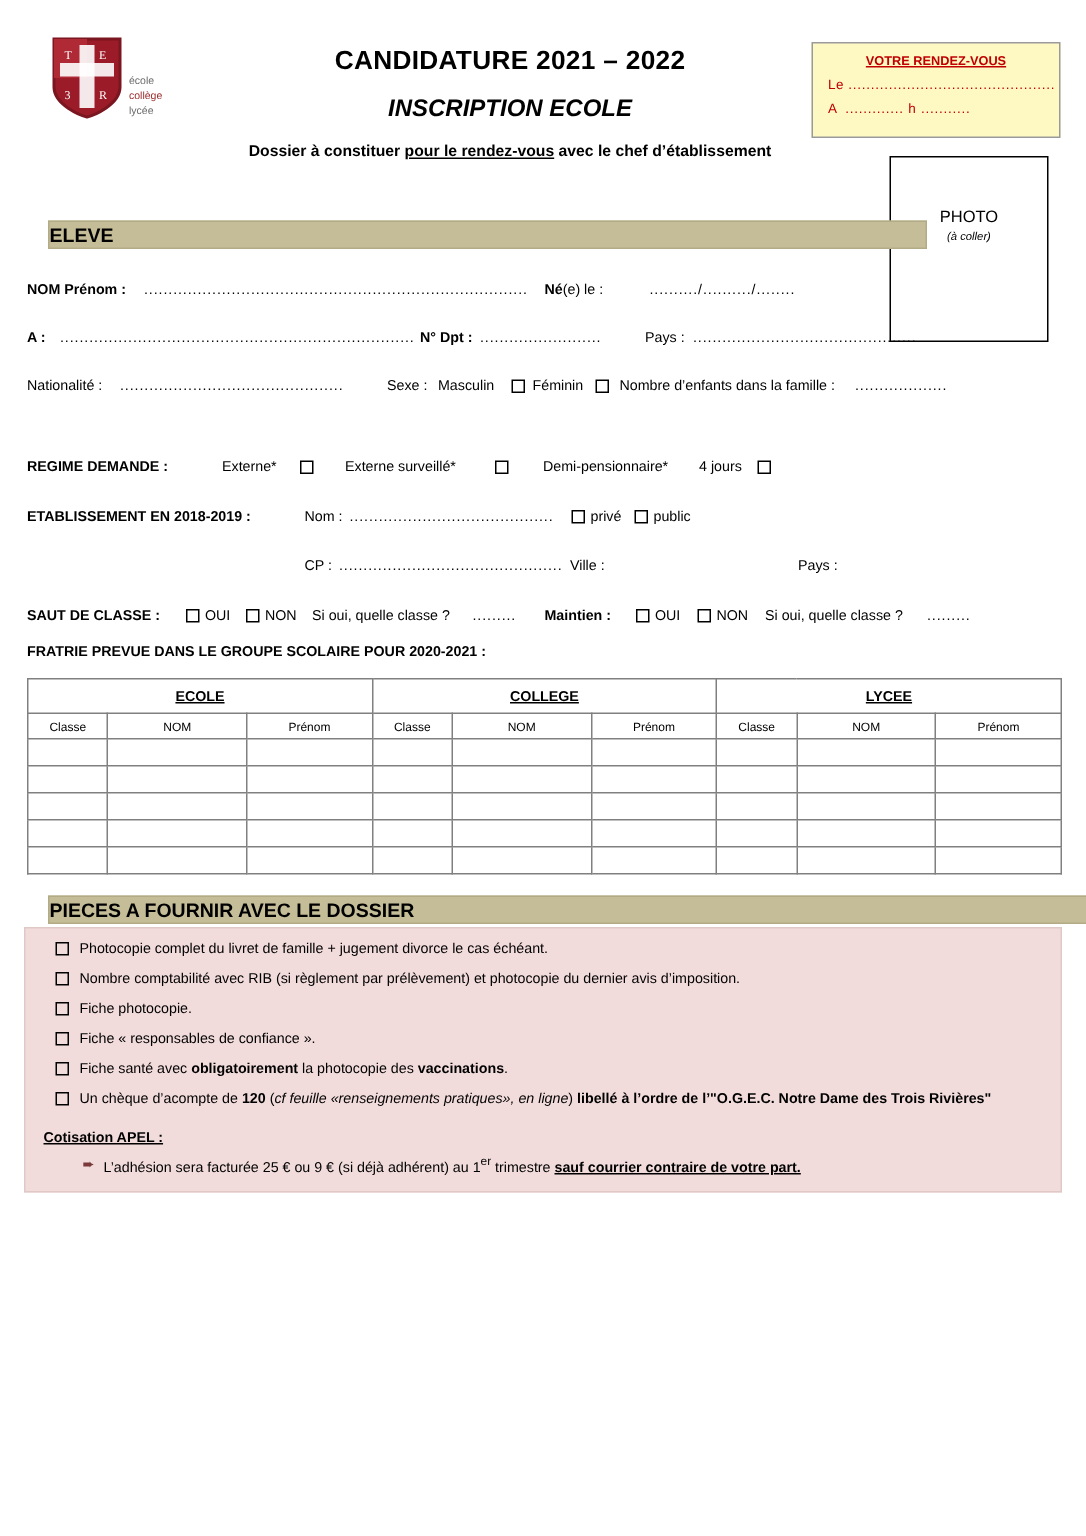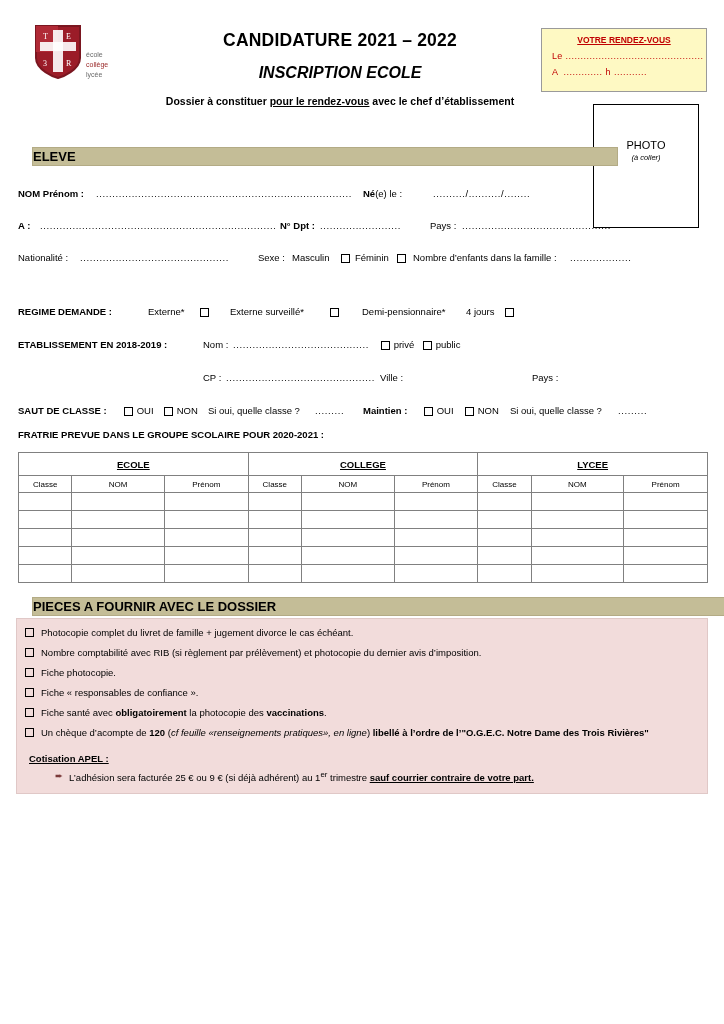--- a/index.html
+++ b/index.html
@@ -202,21 +202,21 @@
     left: 16px;
     top: 618px;
     width: 692px;
     background: #f2dcdb;
     border: 1px solid #e0c8c7;
     padding: 7px 0 10px 0;
     font-size: 9.5px;
     box-sizing: border-box;
   }
   .pitem {
-    margin: 0 0 7px 8px;
+    margin: 0 0 7px 20px;
     padding-left: 16px;
     position: relative;
     line-height: 13px;
   }
   .pitem .box {
     position: absolute;
     left: 0;
     top: 2px;
     width: 7px;
     height: 7px;

